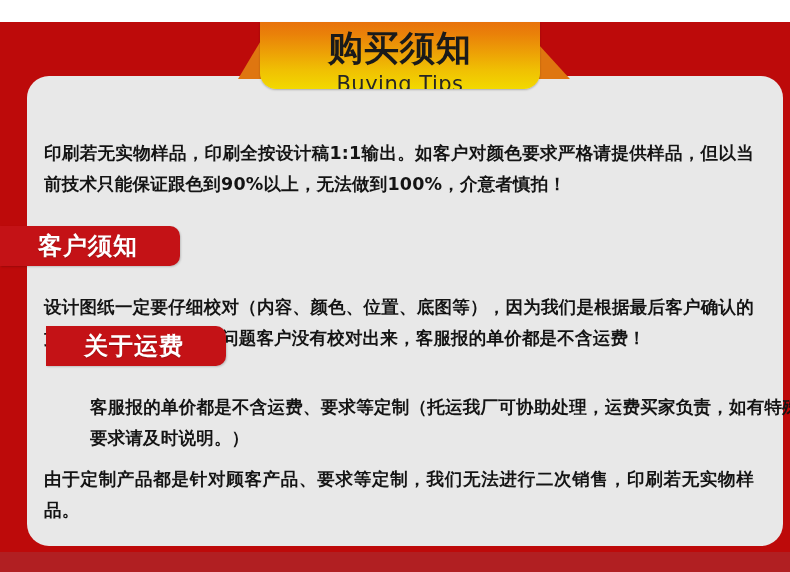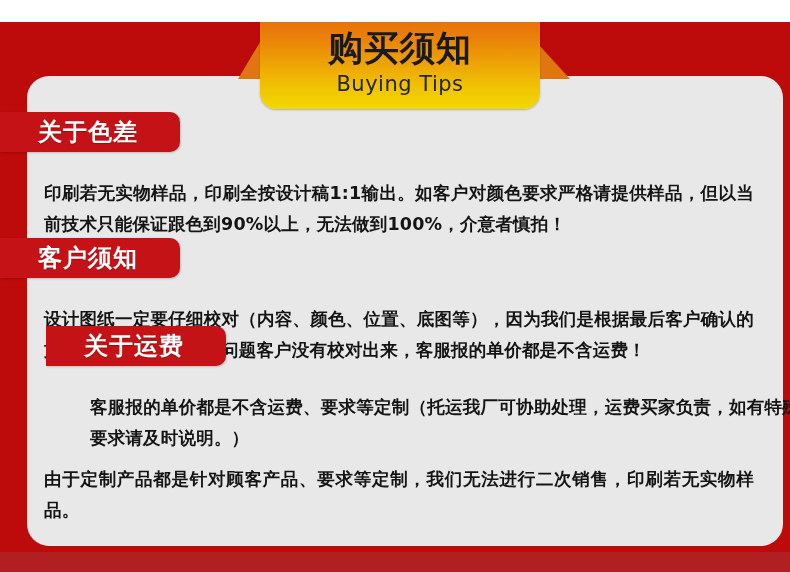--- a/index.html
+++ b/index.html
@@ -70,21 +70,21 @@
     width: 52px;
     clip-path: polygon(0 0, 100% 100%, 0 100%);
   }
 
   
   .banner-tab {
     position: absolute;
     left: 260px;
     top: 22px;
     width: 280px;
-    height: 87px;
+    height: 67px;
     background: linear-gradient(to bottom,
         #e8720b 0%,
         #ea8109 18%,
         #eda006 45%,
         #f0c003 72%,
         #f2d900 100%);
     border-radius: 0 0 16px 16px;
     box-shadow: 0 1px 2px rgba(0,0,0,0.25);
     text-align: center;
     overflow: hidden;
@@ -147,21 +147,21 @@
     line-height: 31px;
     color: #141414;
     font-weight: 600;
     letter-spacing: 0.2px;
     text-align: justify;
     font-family: "DejaVu Sans", "Liberation Sans", sans-serif;
   }
 
   
   .sec-0 { top: 112px; }
-  .sec-1 { top: 238px; }
+  .sec-1 { top: 226px; }
   .sec-2 { top: 326px; padding-left: 46px; }
   .sec-3 { top: 438px; }
 </style>
 </head>
 <body>
 
 <div class="page">
 
   <div class="red-panel"></div>
 
@@ -169,23 +169,20 @@
 
   <div class="wing wing-left"></div>
   <div class="wing wing-right"></div>
 
   <div class="banner-tab">
     <div class="banner-title-cn">购买须知</div>
     <div class="banner-title-en">Buying Tips</div>
   </div>
 
   <div class="section sec-0">
-    <div class="label-pill">
-      <span class="label-pill-text">关于色差</span>
-    </div>
     <div class="section-body">印刷若无实物样品，印刷全按设计稿1:1输出。如客户对颜色要求严格请提供样品，但以当前技术只能保证跟色到90%以上，无法做到100%，介意者慎拍！</div>
   </div>
 
   <div class="section sec-1">
     <div class="label-pill">
       <span class="label-pill-text">客户须知</span>
     </div>
     <div class="section-body">设计图纸一定要仔细校对（内容、颜色、位置、底图等），因为我们是根据最后客户确认的文件印刷制作的，如有问题客户没有校对出来，客服报的单价都是不含运费！</div>
   </div>
 

